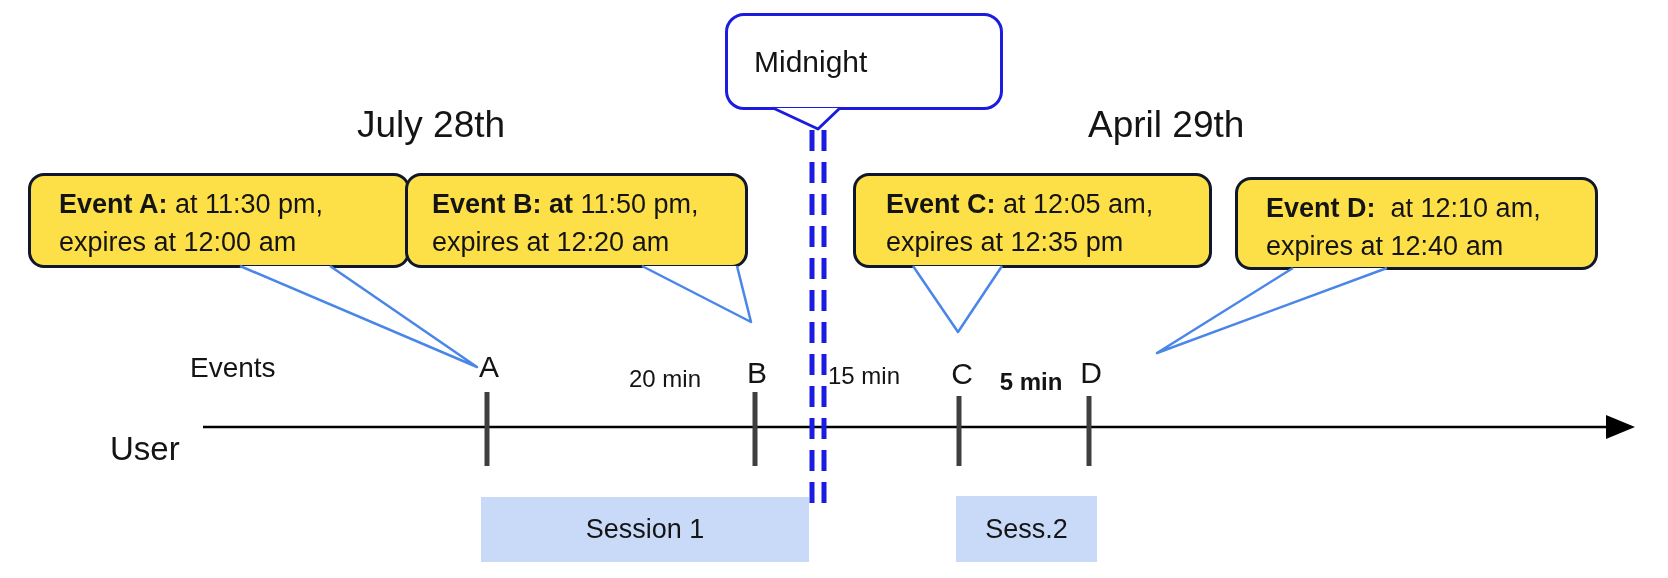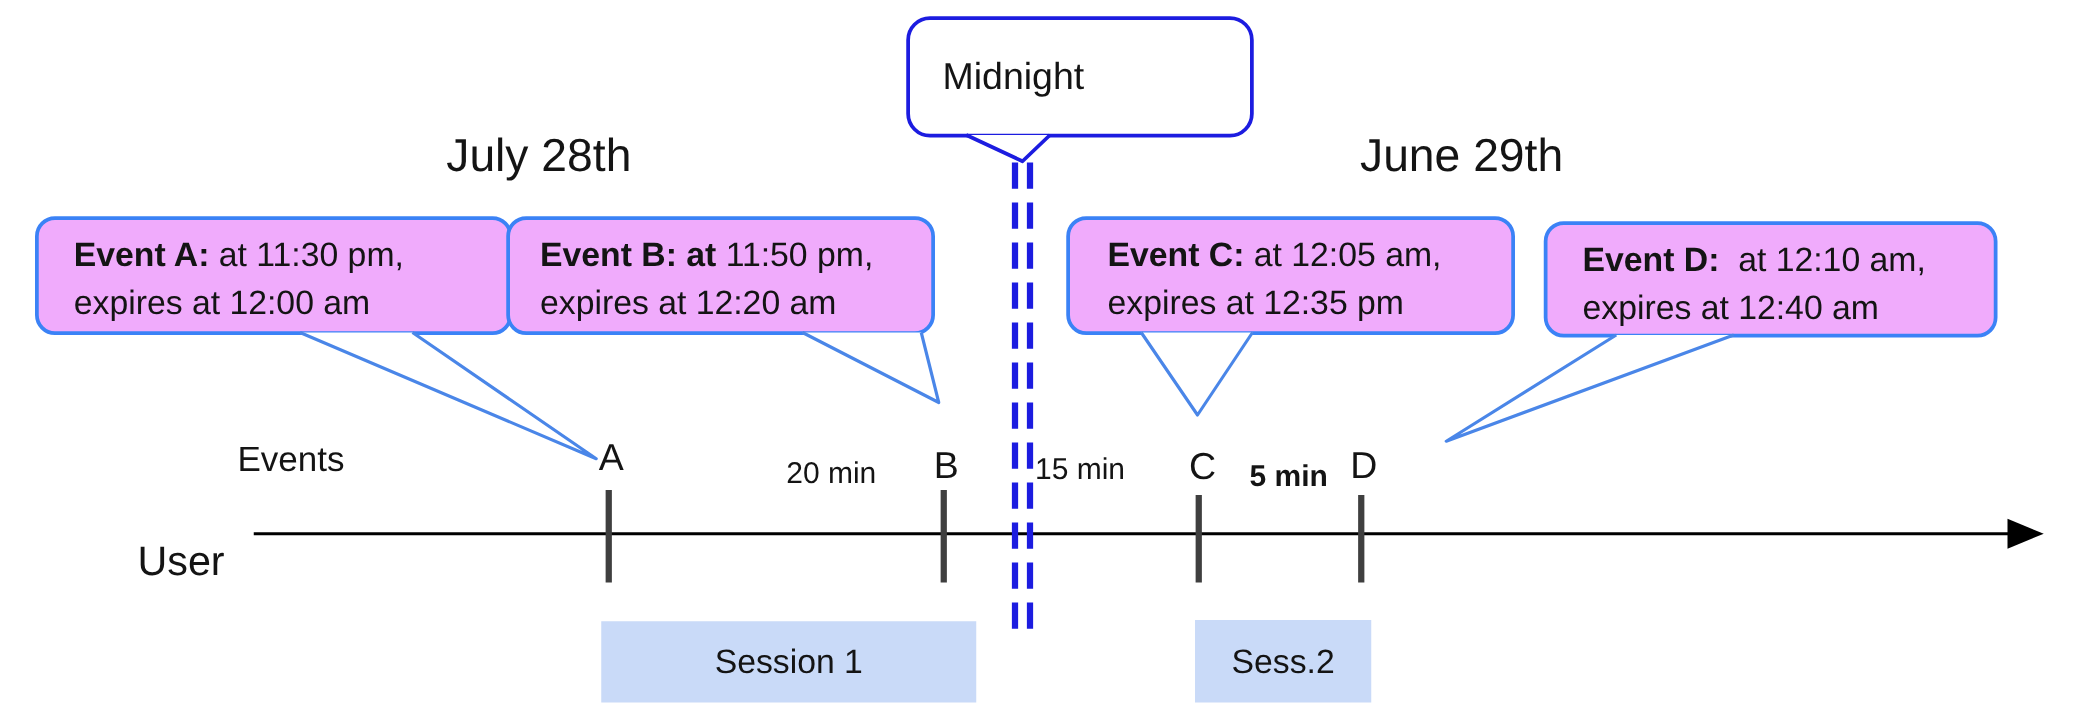--- a/index.html
+++ b/index.html
@@ -6,22 +6,22 @@
   #stage {
     position:relative; width:1668px; height:578px; overflow:hidden;
     background:#ffffff; font-family:"Liberation Sans", sans-serif; color:#141414;
   }
   .abs { position:absolute; }
   svg.layer { position:absolute; left:0; top:0; width:1668px; height:578px; pointer-events:none; }
 
   .day-title { font-size:37px; white-space:nowrap; }
 
   .callout {
-    position:absolute; box-sizing:border-box; background:#f0abfc;
-    border:3px solid #3b82f6; border-radius:16px;
+    position:absolute; box-sizing:border-box; background:#fde047;
+    border:3px solid #0f172a; border-radius:16px;
   }
   .callout .callout-text {
     padding:9px 10px 0 28px; font-size:27px; line-height:38px; white-space:pre-wrap;
   }
   .callout .b { font-weight:bold; }
 
   .midnight {
     position:absolute; left:725px; top:13px; width:278px; height:97px;
     box-sizing:border-box; background:#ffffff; border:3px solid #1c1ce0;
     border-radius:19px; display:flex; align-items:center;
@@ -38,23 +38,23 @@
   .interval-label { font-size:24px; }
   .events-label { font-size:28px; }
   .user-label { font-size:33px;margin-top:18px; }
 </style>
 </head>
 <body>
 
 <div id="stage">
 
   <div class="abs day-title" style="left:325px; top:104px;margin-left:32px;">July 28th</div>
-  <div class="abs day-title" style="left:1088px; top:104px;">June 29th</div>
+  <div class="abs day-title" style="left:1088px; top:104px;">April 29th</div>
 
-  <div class="session" style="left:481px; top:497px; width:300px; height:65px;">
+  <div class="session" style="left:481px; top:497px; width:328px; height:65px;">
     <span>Session 1</span>
   </div>
   <div class="session" style="left:956px; top:496px; width:141px; height:66px;">
     <span>Sess.2</span>
   </div>
 
   <svg class="layer">
     <line x1="203" y1="427" x2="1612" y2="427" stroke="#000000" stroke-width="2.5"></line>
     <polygon points="1606,415 1635,427 1606,439" fill="#000000"></polygon>
     <line x1="487" y1="392" x2="487" y2="466" stroke="#3f3f3f" stroke-width="5"></line>

